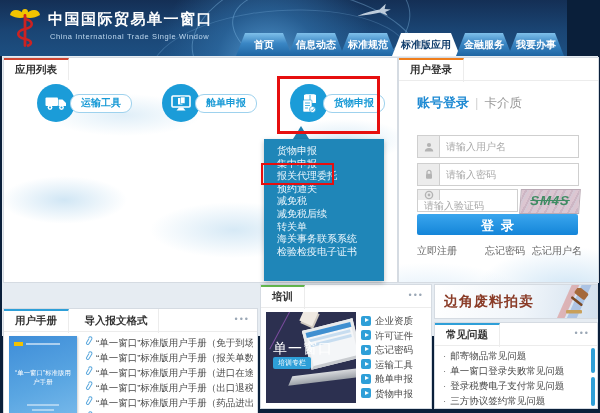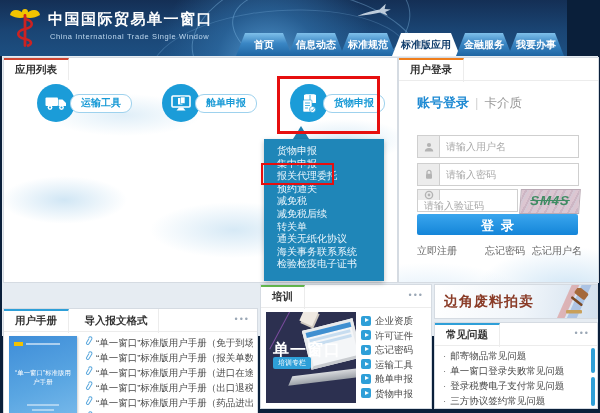--- a/index.html
+++ b/index.html
@@ -93,21 +93,21 @@
   .book .btitle{position:absolute;left:3px;right:3px;top:32px;color:#fff;font-size:7px;text-align:center;transform:scale(.92);}
   .book .bline{position:absolute;left:18px;width:32px;height:2px;background:rgba(255,255,255,.45);}
   .m-list{position:absolute;left:80px;top:26px;right:4px;}
   .m-row{height:15px;line-height:15px;white-space:nowrap;overflow:hidden;font-size:9.5px;color:#4a4a4a;cursor:pointer;}
   .m-row svg{vertical-align:-1px;margin-right:3px;}
   
   #trPanel{left:258px;top:228px;width:170px;height:123px;overflow:hidden;}
   .tr-img{position:absolute;left:5px;top:27px;width:90px;height:91px;background:#2c3050;overflow:hidden;cursor:pointer;}
   .tr-img .pline{position:absolute;left:14px;top:-6px;width:1px;height:46px;background:#7a4b9e;transform:rotate(28deg);}
   .tr-img .cube{position:absolute;left:36px;top:-4px;width:14px;height:16px;background:#efe9e2;transform:rotate(24deg);box-shadow:2px 2px 0 #cfc8bf;}
-  .tr-title{position:absolute;left:7px;top:28px;color:#fff;font-size:16px;font-weight:bold;letter-spacing:1px;}
+  .tr-title{position:absolute;left:7px;top:28px;color:#fff;font-size:14px;font-weight:normal;letter-spacing:1px;}
   .tr-badge{position:absolute;left:7px;top:45px;background:#2e9fd8;color:#fff;font-size:7px;line-height:10px;padding:1px 5px;border-radius:2px;}
   .lp-screen{position:absolute;right:-2px;top:12px;width:46px;height:34px;background:#f4f6f8;border:3px solid #e8eaec;
     border-bottom-color:#c9ccd0;transform:rotate(-14deg);}
   .lp-screen .sbar{position:absolute;left:0;right:0;top:0;height:5px;background:#3f8fd0;}
   .lp-screen .srow{height:3px;margin:2px 2px 0;background:#c7ddf0;}
   .lp-base{position:absolute;right:-8px;bottom:22px;width:74px;height:9px;background:linear-gradient(180deg,#d9dbde,#9ca1a8);transform:rotate(-7deg) skewX(-30deg);}
   .tr-list{position:absolute;left:100px;top:29px;right:2px;}
   .tr-row{height:14.6px;line-height:14.6px;font-size:9.5px;color:#4a4a4a;white-space:nowrap;overflow:hidden;cursor:pointer;}
   .play{display:inline-block;width:10px;height:10px;background:#2e9fd8;border-radius:2px;position:relative;vertical-align:-1.5px;margin-right:4px;}
   .play::after{content:"";position:absolute;left:3.5px;top:2.5px;border-left:4px solid #fff;border-top:2.5px solid transparent;border-bottom:2.5px solid transparent;}
@@ -202,21 +202,20 @@
 
   <div class="dd-arrow"></div>
   <div class="dropdown">
     <div class="dd-item">货物申报</div>
     <div class="dd-item">集中申报</div>
     <div class="dd-item">报关代理委托</div>
     <div class="dd-item">预约通关</div>
     <div class="dd-item">减免税</div>
     <div class="dd-item">减免税后续</div>
     <div class="dd-item">转关单</div>
-    <div class="dd-item">通关无纸化协议</div>
     <div class="dd-item">海关事务联系系统</div>
     <div class="dd-item">检验检疫电子证书</div>
   </div>
   <div class="hl" id="hlCargo"></div>
   <div class="hl" id="hlAgent"></div>
 
   <div class="panel" id="loginPanel">
     <div class="tabstrip">
       <div class="ptab t-orange">用户登录</div>
     </div>

